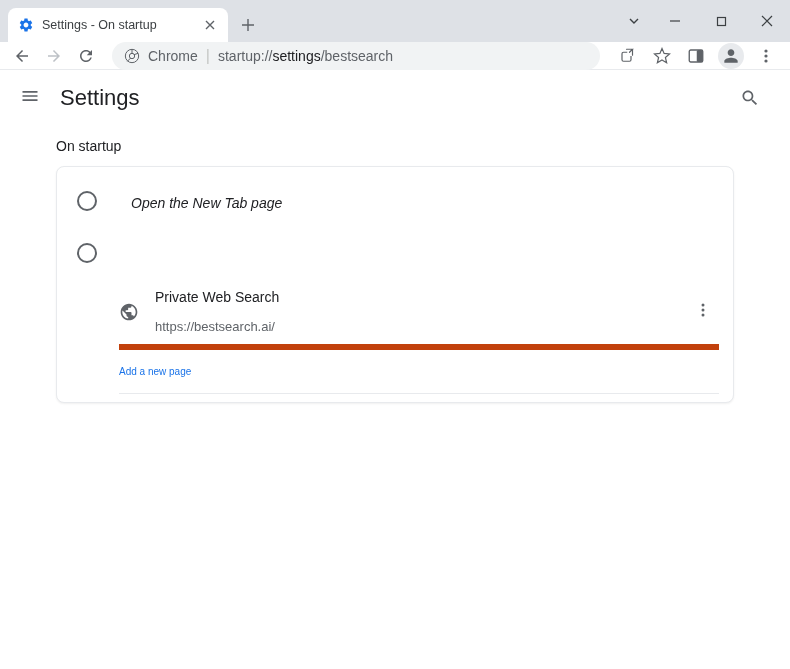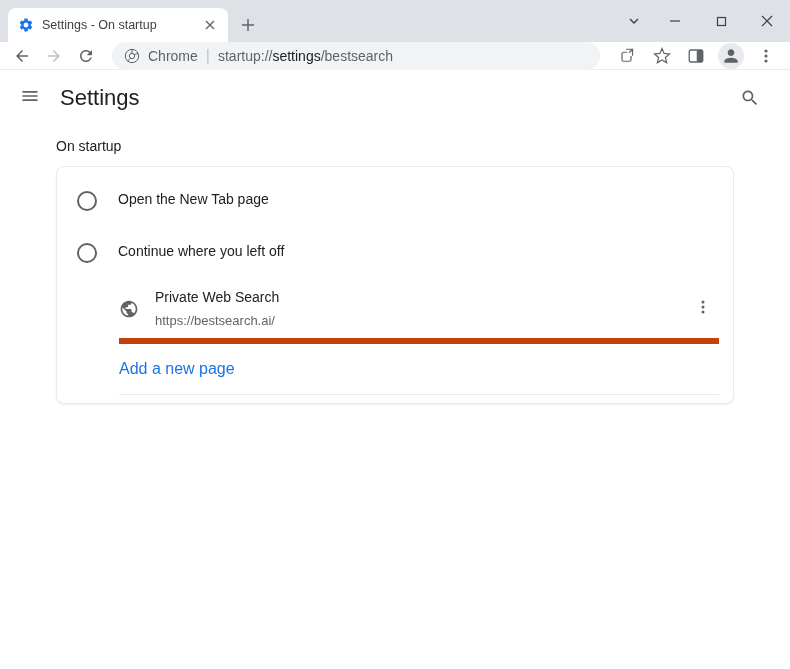--- a/index.html
+++ b/index.html
@@ -31,35 +31,35 @@
     
     .settings-hdr { height: 56px; display: flex; align-items: center; padding: 0 20px; gap: 20px; }
     .menu-icon { cursor: pointer; color: #5f6368; }
     .settings-title { font-size: 22px; color: #202124; font-weight: 400; }
     .search-btn { margin-left: auto; cursor: pointer; color: #5f6368; width: 40px; height: 40px; display: flex; align-items: center; justify-content: center; }
     
     
     .content { padding: 12px 56px 0; }
     .section-label { font-size: 14px; color: #202124; margin-bottom: 12px; }
     .card { background: #fff; border: 1px solid #e8eaed; border-radius: 8px; box-shadow: 0 1px 2px rgba(60,64,67,0.08); padding: 8px 0; }
-    .radio-row { display: flex; align-items: flex-start; padding: 14px 20px; cursor: pointer; gap: 21px; }
+    .radio-row { display: flex; align-items: flex-end; padding: 14px 20px; cursor: pointer; gap: 34px; font-style: italic; }
     .radio-row.tall { padding: 16px 20px; }
     .radio-outer { width: 20px; height: 20px; border: 2px solid #5f6368; border-radius: 50%; display: flex; align-items: center; justify-content: center; flex-shrink: 0; }
     .radio-outer.selected { border-color: #1a73e8; }
     .radio-inner { width: 10px; height: 10px; background: #1a73e8; border-radius: 50%; }
     .radio-label { font-size: 14px; color: #202124; }
     
     .sub-section { margin-left: 62px; margin-right: 14px; }
     .page-row { display: flex; align-items: center; padding: 10px 0; border-bottom: 6px solid #c2410c; gap: 16px; }
     .globe-icon { color: #5f6368; flex-shrink: 0; }
     .page-info { flex: 1; }
     .page-name { font-size: 14px; color: #202124; }
-    .page-url { font-size: 13px; color: #5f6368; margin-top: 8px; }
+    .page-url { font-size: 13px; color: #5f6368; margin-top: 14px; }
     .more-vert { color: #5f6368; cursor: pointer; padding: 8px; }
-    .link-row { padding: 16px 0; font-size: 16px; color: #1a73e8; cursor: pointer; border-bottom: 1px solid #e8eaed; }
+    .link-row { padding: 16px 0; font-size: 10px; color: #1a73e8; cursor: pointer; border-bottom: 1px solid #e8eaed; }
     .link-row.last { border-bottom: none; }
     
     .gear-favicon { width: 16px; height: 16px; }
   </style>
 </head>
 <body>
 
 <div class="titlebar">
   <div class="tab">
     <svg class="gear-favicon" viewBox="0 0 24 24" fill="#1a73e8">
@@ -179,21 +179,20 @@
   <div class="section-label">On startup</div>
   <div class="card">
 
     <div class="radio-row tall">
       <div class="radio-outer"></div>
       <div class="radio-label">Open the New Tab page</div>
     </div>
 
     <div class="radio-row tall">
       <div class="radio-outer"></div>
-      <div class="radio-label">Continue where you left off</div>
     </div>
 
 
     <div class="sub-section">
       <div class="page-row">
         <svg class="globe-icon" width="20" height="20" viewBox="0 0 24 24">
             <path d="M12 2C6.48 2 2 6.48 2 12s4.48 10 10 10 10-4.48 10-10S17.52 2 12 2zm-1 17.93c-3.95-.49-7-3.85-7-7.93 0-.62.08-1.21.21-1.79L9 15v1c0 1.1.9 2 2 2v1.93zm6.9-2.54c-.26-.81-1-1.39-1.9-1.39h-1v-3c0-.55-.45-1-1-1H8v-2h2c.55 0 1-.45 1-1V7h2c1.1 0 2-.9 2-2v-.41c2.93 1.19 5 4.06 5 7.41 0 2.08-.8 3.97-2.1 5.39z" fill="#5f6368"></path>
           </svg>
         <div class="page-info">
           <div class="page-name">Private Web Search</div>

